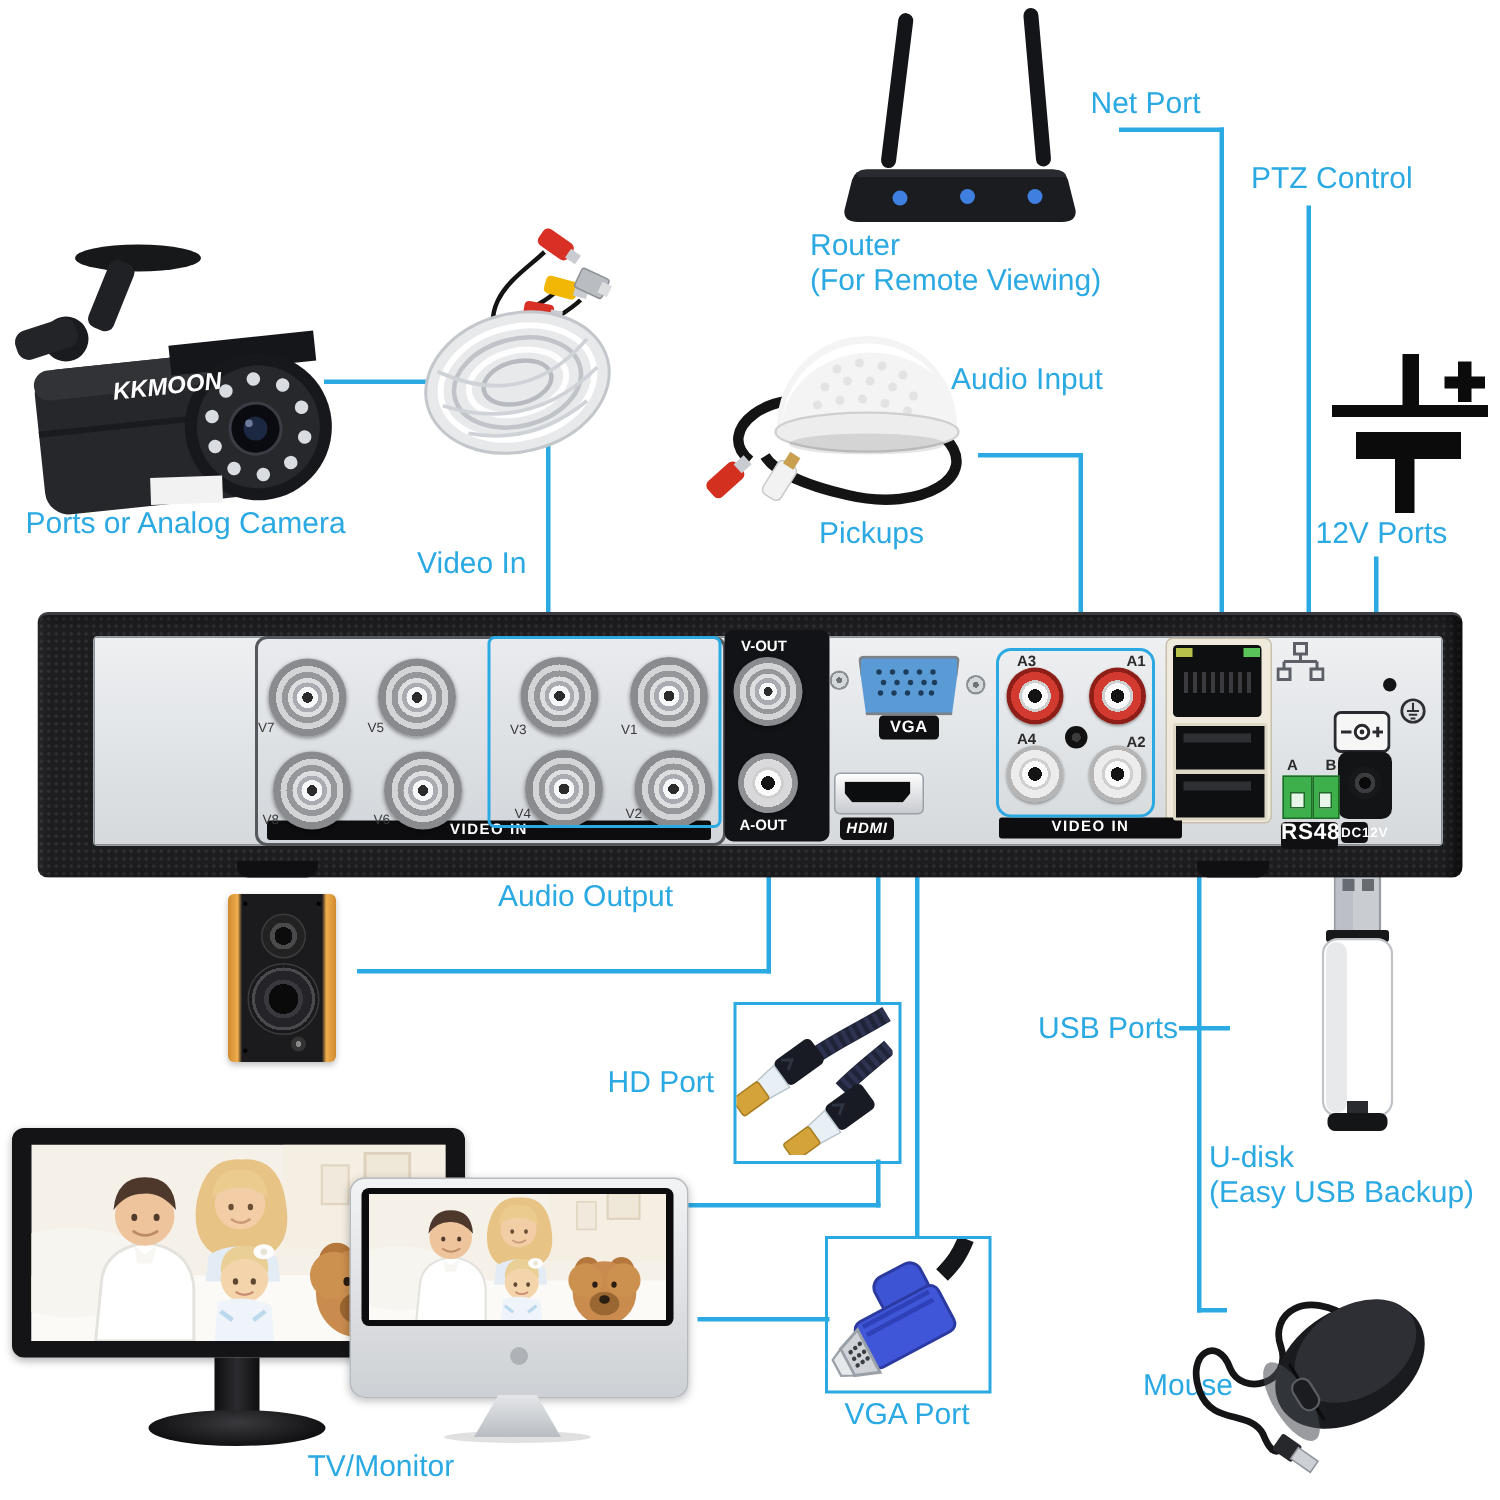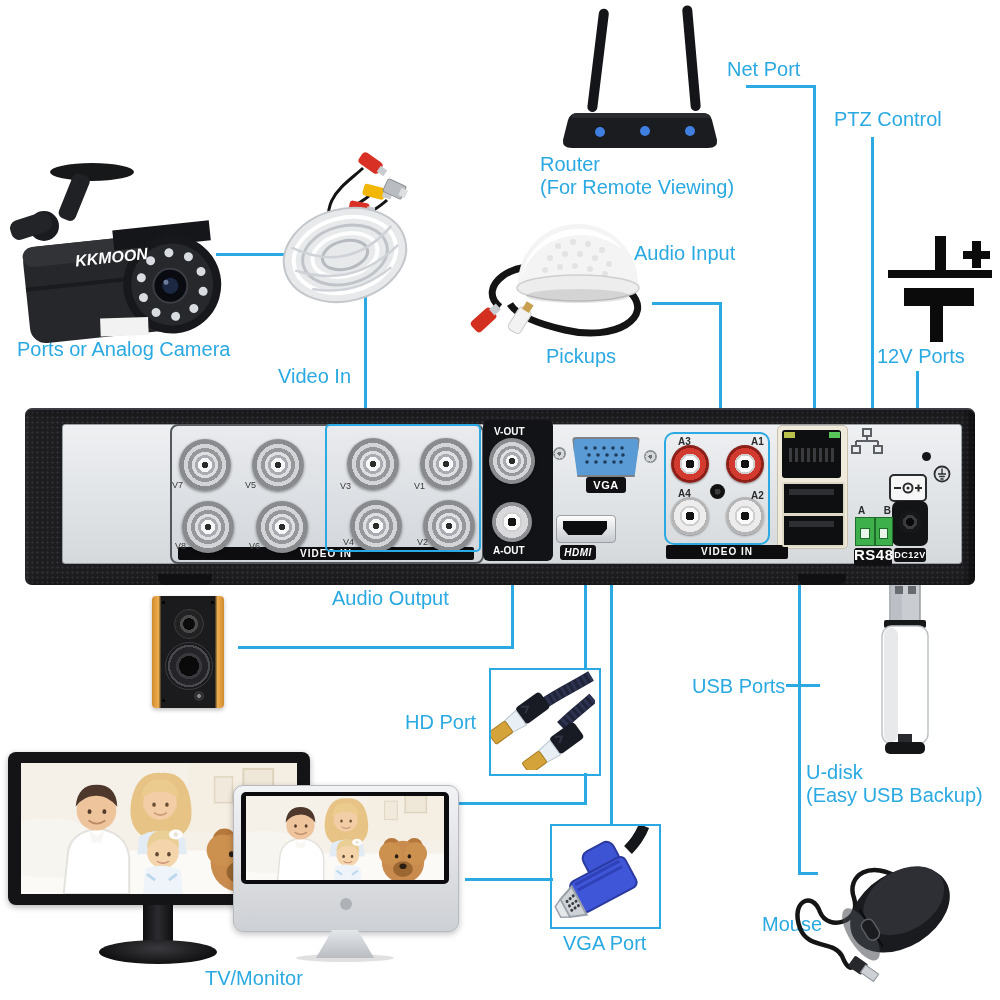--- a/index.html
+++ b/index.html
@@ -302,21 +302,21 @@
   </svg>
   <div style="position:absolute;left:892px;top:501px;width:36px;height:45px;background:#131416;border-radius:7px;z-index:4"></div>
   <div style="position:absolute;left:899px;top:511px;width:22px;height:22px;border-radius:50%;background:radial-gradient(circle,#0a0a0a 0 4px,#3a3c40 4px 7px,#17181a 7px 11px);z-index:5"></div>
 
   <div class="pt-lbl" style="left:858px;top:505px;letter-spacing:8px;z-index:4">A B</div>
   <div style="position:absolute;left:855px;top:517px;width:18px;height:27px;background:#3DB04B;border:1.5px solid #1e6b2a;z-index:4"></div>
   <div style="position:absolute;left:860px;top:528px;width:8px;height:9px;background:#e8f5e9;border:1px solid #1e6b2a;z-index:5"></div>
   <div style="position:absolute;left:875px;top:517px;width:16px;height:27px;background:#3DB04B;border:1.5px solid #1e6b2a;z-index:4"></div>
   <div style="position:absolute;left:879px;top:528px;width:7px;height:9px;background:#e8f5e9;border:1px solid #1e6b2a;z-index:5"></div>
   <div class="badge" style="left:854px;top:548px;width:38px;height:18px;line-height:14px;font-size:15px;z-index:4">RS485</div>
-  <div class="badge" style="left:894px;top:548px;width:32px;height:14px;line-height:14px;font-size:9px;z-index:4">DC12V</div>
+  <div class="badge" style="left:894px;top:548px;width:18px;height:14px;line-height:14px;font-size:9px;z-index:4">DC12V</div>
 
   <div style="position:absolute;left:152px;top:596px;width:72px;height:112px;border-radius:4px;background:linear-gradient(90deg,#cf8a2e 0,#f0ae4e 9%,#1b1b1d 13%,#1b1b1d 87%,#f0ae4e 91%,#cf8a2e 100%);box-shadow:0 2px 4px rgba(0,0,0,.25)">
     <div style="position:absolute;left:22px;top:13px;width:28px;height:28px;border-radius:50%;background:radial-gradient(circle,#0c0c0c 0 6px,#4a4a4d 6px 9px,#222 9px 14px);border:1px solid #3c3c3f"></div>
     <div style="position:absolute;left:13px;top:46px;width:46px;height:46px;border-radius:50%;background:radial-gradient(circle,#0a0a0a 0 10px,#39393d 10px 13px,#242428 13px 19px,#4a4a4e 19px 21px,#1a1a1c 21px 23px);border:1px solid #3c3c3f"></div>
     <div style="position:absolute;left:42px;top:95px;width:10px;height:10px;border-radius:50%;background:radial-gradient(circle,#888 0 2px,#333 2px 5px)"></div>
     <div style="position:absolute;left:10px;top:5px;width:3px;height:3px;border-radius:50%;background:#000"></div>
     <div style="position:absolute;left:59px;top:5px;width:3px;height:3px;border-radius:50%;background:#000"></div>
     <div style="position:absolute;left:10px;top:103px;width:3px;height:3px;border-radius:50%;background:#000"></div>
   </div>
 

